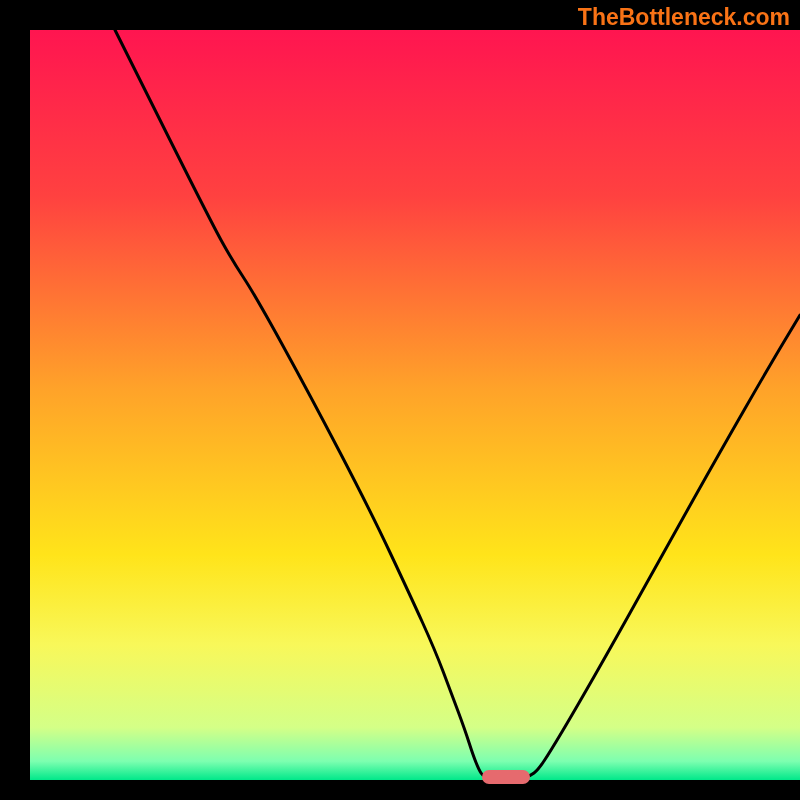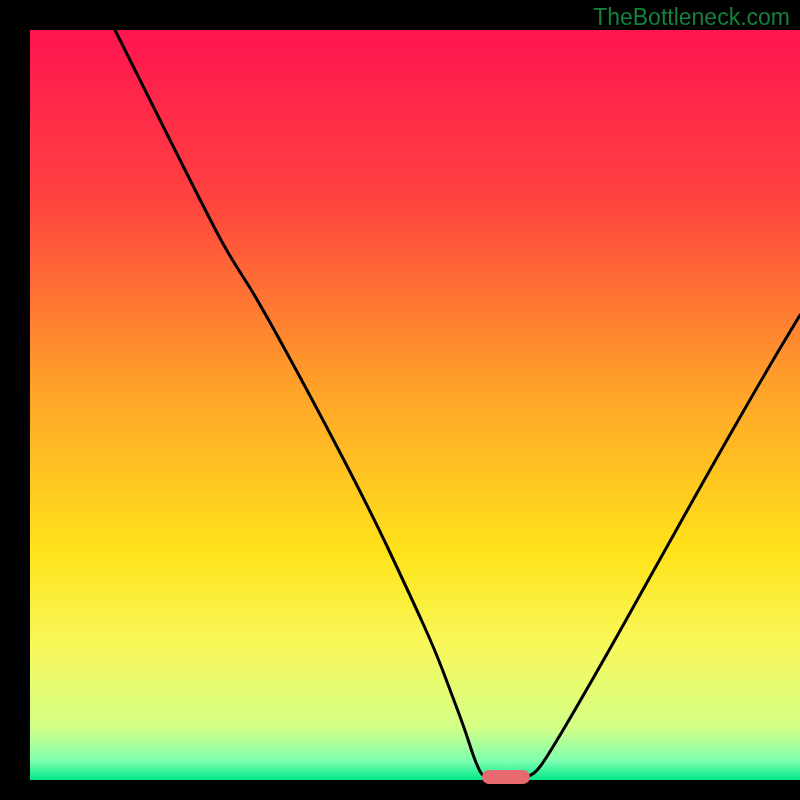--- a/index.html
+++ b/index.html
@@ -13,23 +13,23 @@
   }
   .container {
     position: relative;
     width: 800px;
     height: 800px;
   }
   .watermark {
     position: absolute;
     top: 4px;
     right: 10px;
-    color: #15803d;
+    color: #f97316;
     font-size: 23px;
-    font-weight: 400;
+    font-weight: 700;
     letter-spacing: 0px;
   }
   svg {
     position: absolute;
     top: 0;
     left: 0;
   }
 </style>
 </head>
 <body>

